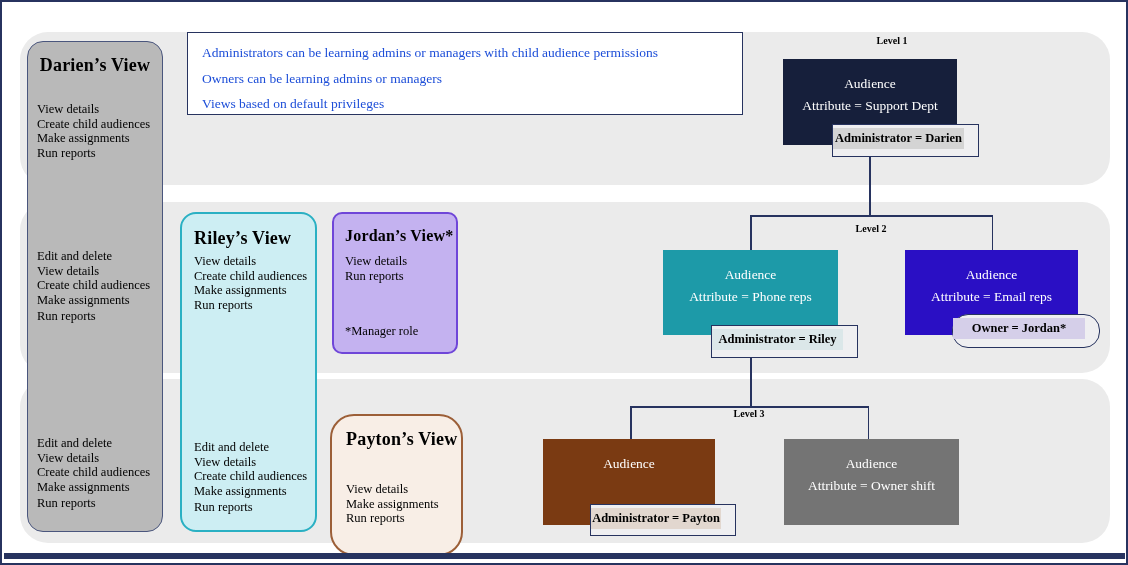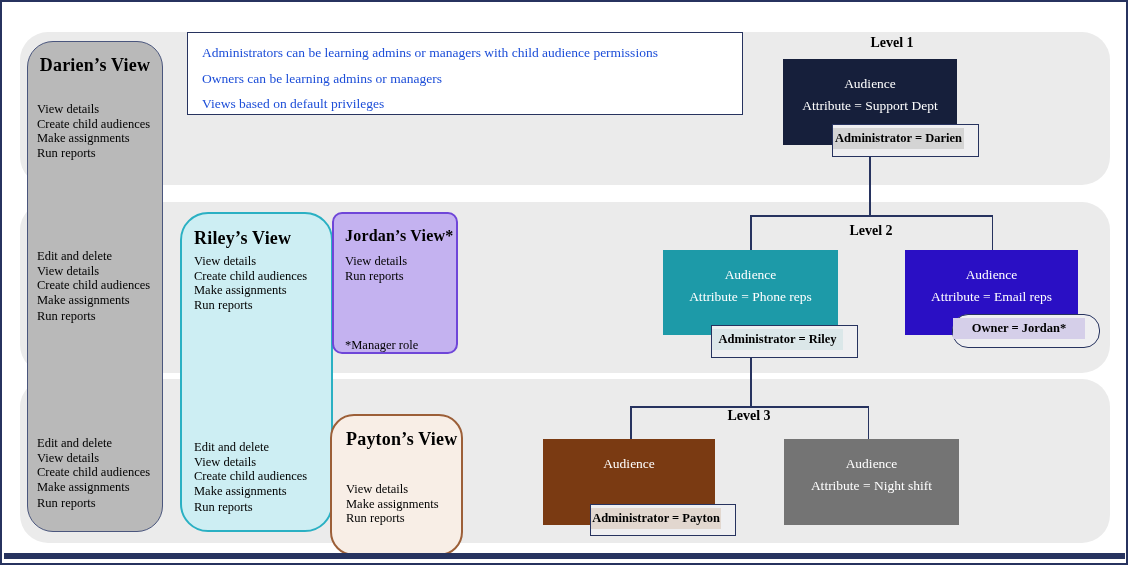--- a/index.html
+++ b/index.html
@@ -6,36 +6,36 @@
   .canvas{
     position:relative;width:1128px;height:565px;background:#ffffff;
     border:2.5px solid #27335f;box-sizing:border-box;overflow:hidden;
     font-family:"Liberation Serif", serif;color:#000;
   }
   .band{position:absolute;background:#ebebeb;border-radius:28px;}
   .bottom-rule{position:absolute;left:2px;top:551px;width:1121px;height:6px;background:#27335f;}
 
   
   .card{position:absolute;box-sizing:border-box;}
-  .card-darien{left:25px;top:39px;width:136px;height:491px;border:1.5px solid #4a567d;border-radius:26px;}
-  .card-riley{left:178px;top:210px;width:153px;height:320px;border:2px solid #2ab0c3;border-radius:28px;}
+  .card-darien{left:25px;top:39px;width:136px;height:491px;border:1.5px solid #4a567d;border-radius:16px;}
+  .card-riley{left:178px;top:210px;width:137px;height:320px;border:2px solid #2ab0c3;border-radius:16px;}
   .card-jordan{left:330px;top:210px;width:126px;height:142px;border:2px solid #6f46d8;border-radius:10px;}
   .card-payton{left:328px;top:388px;width:133px;height:142px;border:2px solid #9c5f38;border-radius:24px;margin-top:24px;}
   .card-title{position:absolute;font-weight:bold;font-size:18px;letter-spacing:.2px;}
   .title-center{left:0;right:0;text-align:center;}
   .plist{position:absolute;left:9px;right:4px;font-size:12.5px;line-height:14.6px;}
-  .note{position:absolute;left:12px;font-size:12.5px;margin-top:14px;}
+  .note{position:absolute;left:12px;font-size:12.5px;}
 
   
   .legend{position:absolute;left:185px;top:30px;width:556px;height:83px;background:#fff;
     border:1.5px solid #27335f;box-sizing:border-box;padding:7px 14px;}
   .legend .lg-line{font-size:13.5px;color:#1d4ed8;line-height:25.5px;}
 
   
-  .level-label{position:absolute;transform:translateX(-50%);font-weight:bold;font-size:14px;white-space:nowrap;}
+  .level-label{position:absolute;transform:translateX(-50%);font-weight:bold;font-size:10px;white-space:nowrap;}
   .audience{position:absolute;color:#fff;text-align:center;font-size:13.5px;box-sizing:border-box;padding-top:14px;line-height:22px;}
   .badge{position:absolute;background:#efeff1;border:1.5px solid #27335f;box-sizing:border-box;padding:3px 14px 0 0;}
   .badge-strip{height:21px;line-height:21px;text-align:center;font-weight:bold;font-size:12.5px;white-space:nowrap;}
   .cline{position:absolute;background:#27335f;}
 </style>
 </head>
 <body>
 
 <div class="canvas">
 
@@ -131,21 +131,21 @@
   </div>
   <div class="audience" style="left: 903px; top: 248px; width: 173px; height: 85px; background: rgb(42, 15, 196);">
     <div>Audience</div>
     <div>Attribute = Email reps</div>
   </div>
   <div class="audience" style="left: 541px; top: 437px; width: 172px; height: 86px; background: rgb(122, 58, 18);">
     <div>Audience</div>
   </div>
   <div class="audience" style="left: 782px; top: 437px; width: 175px; height: 86px; background: rgb(116, 116, 116);">
     <div>Audience</div>
-    <div>Attribute = Night shift</div>
+    <div>Attribute = Owner shift</div>
   </div>
 
   <div class="badge" style="left:830px;top:122px;width:147px;height:33px;">
     <div class="badge-strip" style="background: rgb(212, 212, 212);">Administrator = Darien</div>
   </div>
   <div class="badge" style="left:709px;top:323px;width:147px;height:33px;">
     <div class="badge-strip" style="background: rgb(219, 231, 233);">Administrator = Riley</div>
   </div>
   <div class="badge" style="left:950px;top:312px;width:148px;height:34px;border-radius:16px;">
     <div class="badge-strip" style="background: rgb(213, 207, 233);">Owner = Jordan*</div>

